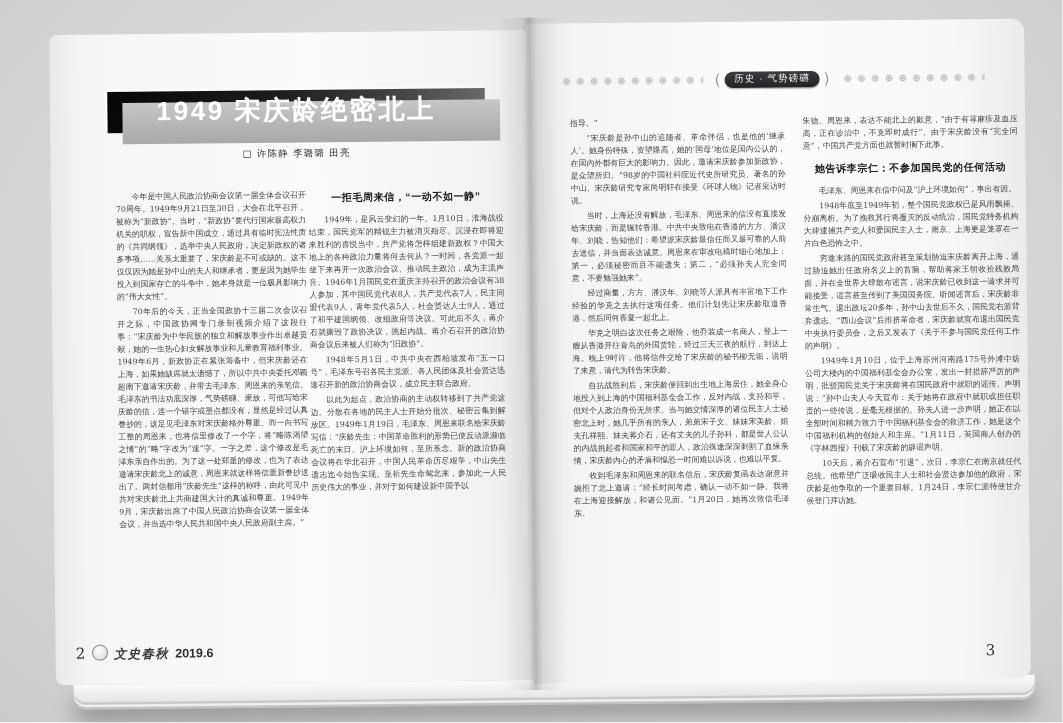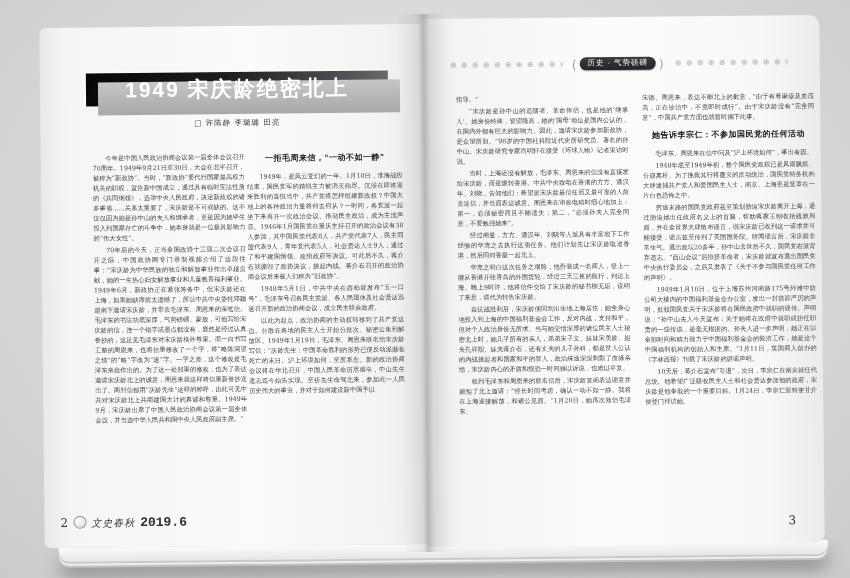--- a/index.html
+++ b/index.html
@@ -33,22 +33,22 @@
   .cont p:first-child{text-indent:0;}
   .lcol1{left:52px;top:126px;width:152px;height:372px;}
   .lcol2{left:206px;top:126px;width:156px;height:372px;}
   .col-heading{font-weight:bold;font-size:8px;color:#17181b;text-align:center;
     margin:2px 0 8px 0;letter-spacing:0.5px;font-family:"Liberation Sans",sans-serif;}
   .mid-heading{margin:8px 0 8px 0;}
   .footer-left{position:absolute;left:16px;top:486px;display:flex;align-items:baseline;gap:5px;}
   .pagenum{font-size:12px;color:#2f2f2f;font-family:"DejaVu Serif",serif;}
   .emblem{display:inline-block;width:11px;height:11px;border:1px solid #9a9a9a;border-radius:50%;
     position:relative;top:2px;background:radial-gradient(circle at 40% 35%, #fdfdfd, #d8d8d6);}
-  .maglogo{font-style:italic;font-size:10px;color:#3c3c3e;font-family:"DejaVu Serif",serif;letter-spacing:1px;}
-  .issue{font-size:13px;font-weight:bold;color:#2e2e30;font-family:Liberation Mono, monospace;}
+  .maglogo{font-style:italic;font-size:10px;color:#3c3c3e;font-family:"DejaVu Serif",serif;letter-spacing:1px;font-weight:bold;}
+  .issue{font-size:10px;font-weight:bold;color:#2e2e30;font-family:Liberation Sans, sans-serif;}
 
   
   .orn-row{position:absolute;left:26px;top:40px;width:340px;height:13px;display:flex;align-items:center;gap:2px;z-index:2;}
   .orn{flex:1;height:11px;
     background-image:
       radial-gradient(circle at 5.5px 5.5px, rgba(115,120,130,0) 1.4px, rgba(115,120,130,0.55) 1.9px, rgba(115,120,130,0) 3.1px),
       radial-gradient(circle at 5.5px 5.5px, rgba(115,120,130,0.5) 0.9px, rgba(115,120,130,0) 1.4px);
     background-size:11px 11px;background-position:0 0;}
   .orn-bracket{color:#8a8e96;font-size:13px;line-height:11px;font-family:"DejaVu Sans",sans-serif;}
   .badge{background:linear-gradient(#3a3c41,#232428);color:#f4f4f2;border-radius:8px;

